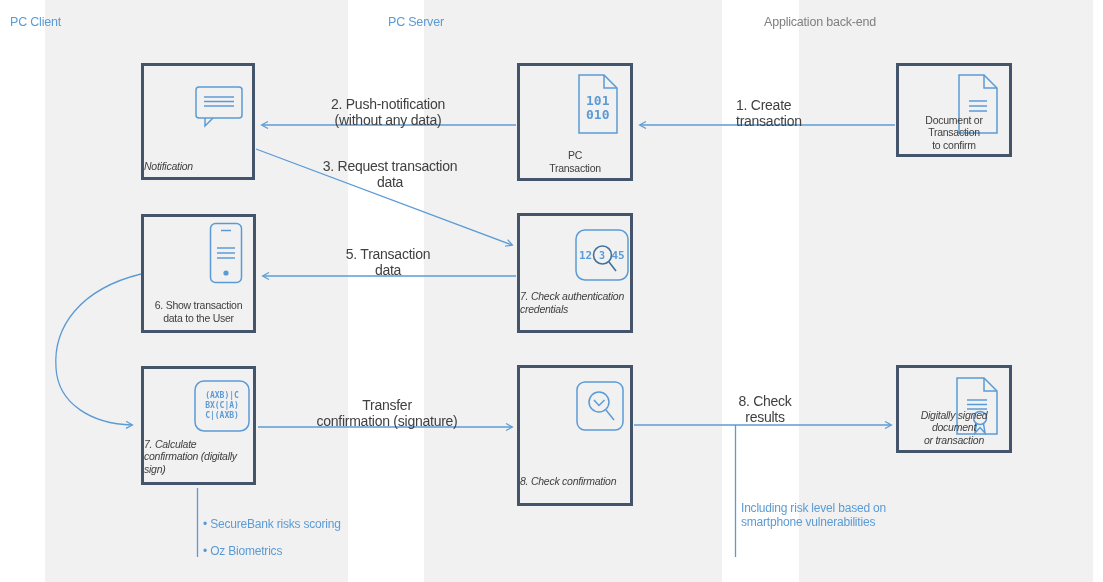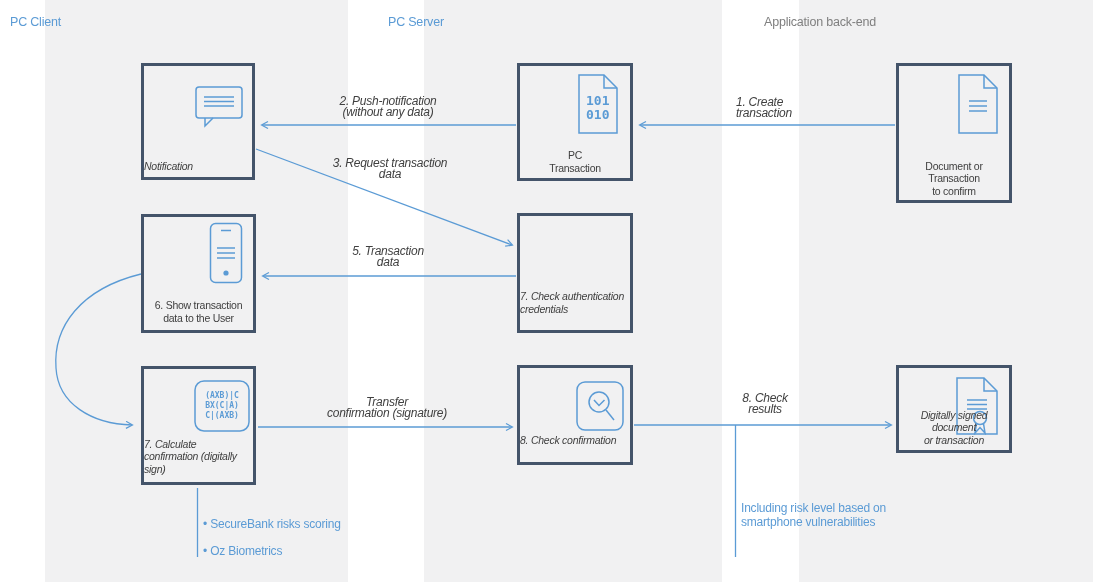--- a/index.html
+++ b/index.html
@@ -25,22 +25,22 @@
   .node .icon{position:absolute;}
   .node .nlabel{
     position:absolute;width:100%;left:0;
     font-size:10.5px;line-height:12.5px;color:#404040;letter-spacing:-0.25px;
     white-space:pre-line;
   }
   .node .nlabel.left{padding-left:0;box-sizing:border-box;text-align:left;font-style:italic;}
   .node .nlabel.center{text-align:center;}
 
   .arrow-label{
-    position:absolute;font-size:12px;line-height:11px;color:#404040;
-    letter-spacing:-0.25px;text-align:center;white-space:pre-line;font-style:italic;
+    position:absolute;font-size:14px;line-height:16px;color:#404040;
+    letter-spacing:-0.25px;text-align:center;white-space:pre-line;
   }
   .arrow-label.centered{transform:translateX(-50%);}
 
   .note{
     position:absolute;font-size:12px;line-height:13.5px;color:#5B9BD5;
     letter-spacing:-0.2px;white-space:pre-line;
   }
   .bullet-item::before{content:"\2022  ";}
   svg.overlay{position:absolute;left:0;top:0;pointer-events:none;}
   svg .st{stroke:#5B9BD5;fill:none;stroke-width:1.5;}
@@ -121,21 +121,21 @@
         <path class="st" d="M1 1 L26 1 L39 14 L39 59 L1 59 Z"></path>
         <path class="st" d="M26 1 L26 14 L39 14"></path>
         <text class="icontext" x="8" y="31" font-size="13">101</text>
         <text class="icontext" x="8" y="45" font-size="13">010</text>
       </svg>
     </div>
     <div class="nlabel center" style="bottom:4px;">PC
 Transaction</div>
   </div>
 
-  <div class="node" style="left:896px;top:63px;width:116px;height:140px;">
+  <div class="node" style="left:896px;top:63px;width:116px;height:94px;">
     <div class="icon" style="left:59px;top:8px;">
       <svg width="40" height="60" viewBox="0 0 40 60">
         <path class="st" d="M1 1 L26 1 L39 14 L39 59 L1 59 Z"></path>
         <path class="st" d="M26 1 L26 14 L39 14"></path>
         <line class="st" x1="11" y1="27" x2="29" y2="27"></line>
         <line class="st" x1="11" y1="32" x2="29" y2="32"></line>
         <line class="st" x1="11" y1="37" x2="29" y2="37"></line>
       </svg>
     </div>
     <div class="nlabel center" style="bottom:3px;">Document or
@@ -152,39 +152,49 @@
         <line class="st" x1="8" y1="31" x2="26" y2="31"></line>
         <line class="st" x1="8" y1="36" x2="26" y2="36"></line>
         <circle cx="17" cy="51" r="2.6" fill="#5B9BD5"></circle>
       </svg>
     </div>
     <div class="nlabel center" style="bottom:6px;">6. Show transaction
 data to the User</div>
   </div>
 
   <div class="node" style="left:517px;top:213px;width:116px;height:120px;">
+    <div class="icon" style="left:55px;top:13px;">
+      <svg width="54" height="52" viewBox="0 0 54 52">
+        <rect class="st" x="1" y="1" width="52" height="50" rx="9"></rect>
+        <text class="icontext" x="4" y="30" font-size="11">12</text>
+        <circle class="lens" cx="27.5" cy="26" r="9"></circle>
+        <text class="icontext" x="24" y="30" font-size="10">3</text>
+        <text class="icontext" x="36.5" y="30" font-size="11">45</text>
+        <line class="lens" x1="34" y1="33" x2="41" y2="42"></line>
+      </svg>
+    </div>
     <div class="nlabel left" style="bottom:15px;">7. Check authentication
 credentials</div>
   </div>
 
   <div class="node" style="left:141px;top:366px;width:115px;height:119px;">
     <div class="icon" style="left:50px;top:11px;">
       <svg width="56" height="52" viewBox="0 0 56 52">
         <rect class="st" x="1" y="1" width="54" height="50" rx="9"></rect>
         <text class="icontext" x="28" y="18" font-size="8" text-anchor="middle">(AXB)|C</text>
         <text class="icontext" x="28" y="28" font-size="8" text-anchor="middle">BX(C|A)</text>
         <text class="icontext" x="28" y="38" font-size="8" text-anchor="middle">C|(AXB)</text>
       </svg>
     </div>
     <div class="nlabel left" style="bottom:7px;">7. Calculate
 confirmation (digitally
 sign)</div>
   </div>
 
-  <div class="node" style="left:517px;top:365px;width:116px;height:100px;">
+  <div class="node" style="left:517px;top:365px;width:116px;height:141px;">
     <div class="icon" style="left:56px;top:13px;">
       <svg width="48" height="50" viewBox="0 0 48 50">
         <rect class="st" x="1" y="1" width="46" height="48" rx="8"></rect>
         <circle class="st" cx="23" cy="21" r="10"></circle>
         <path class="st" d="M18 19 L23 24.5 L28.5 19"></path>
         <line class="st" x1="30" y1="29" x2="38" y2="39"></line>
       </svg>
     </div>
     <div class="nlabel left" style="bottom:16px;">8. Check confirmation</div>
   </div>

